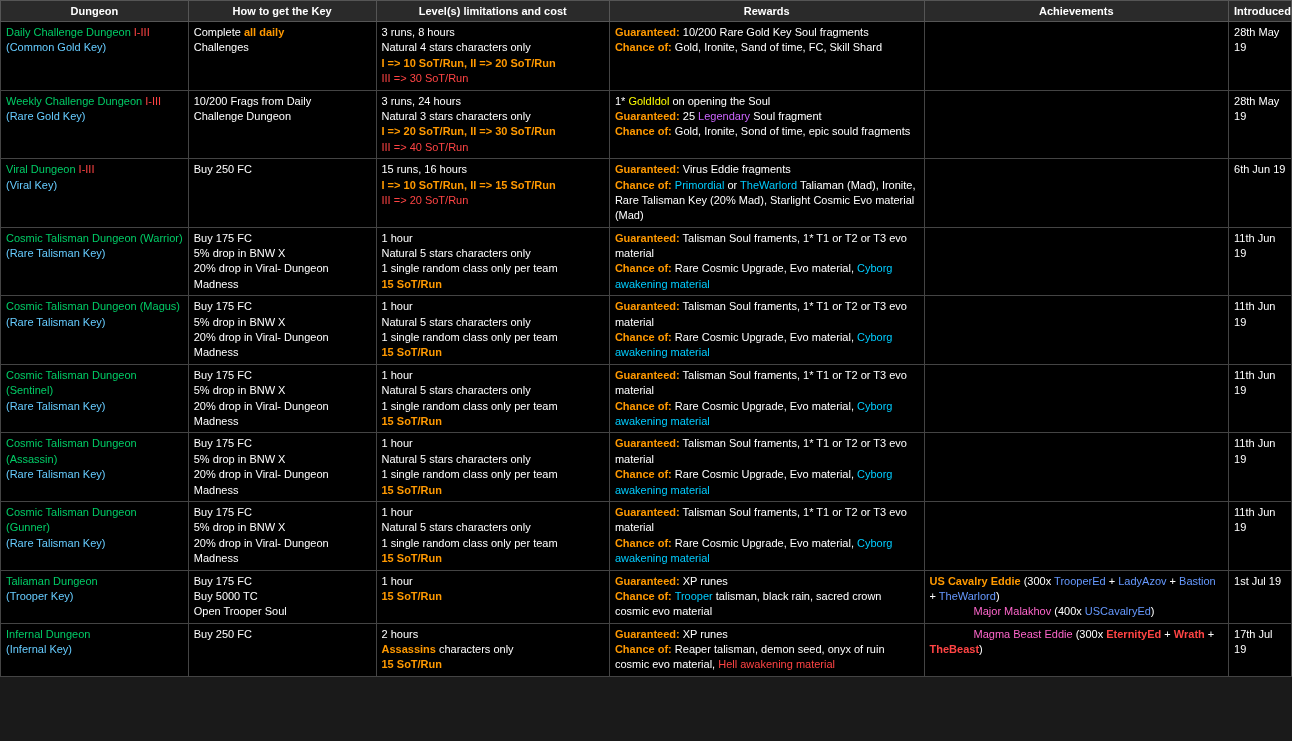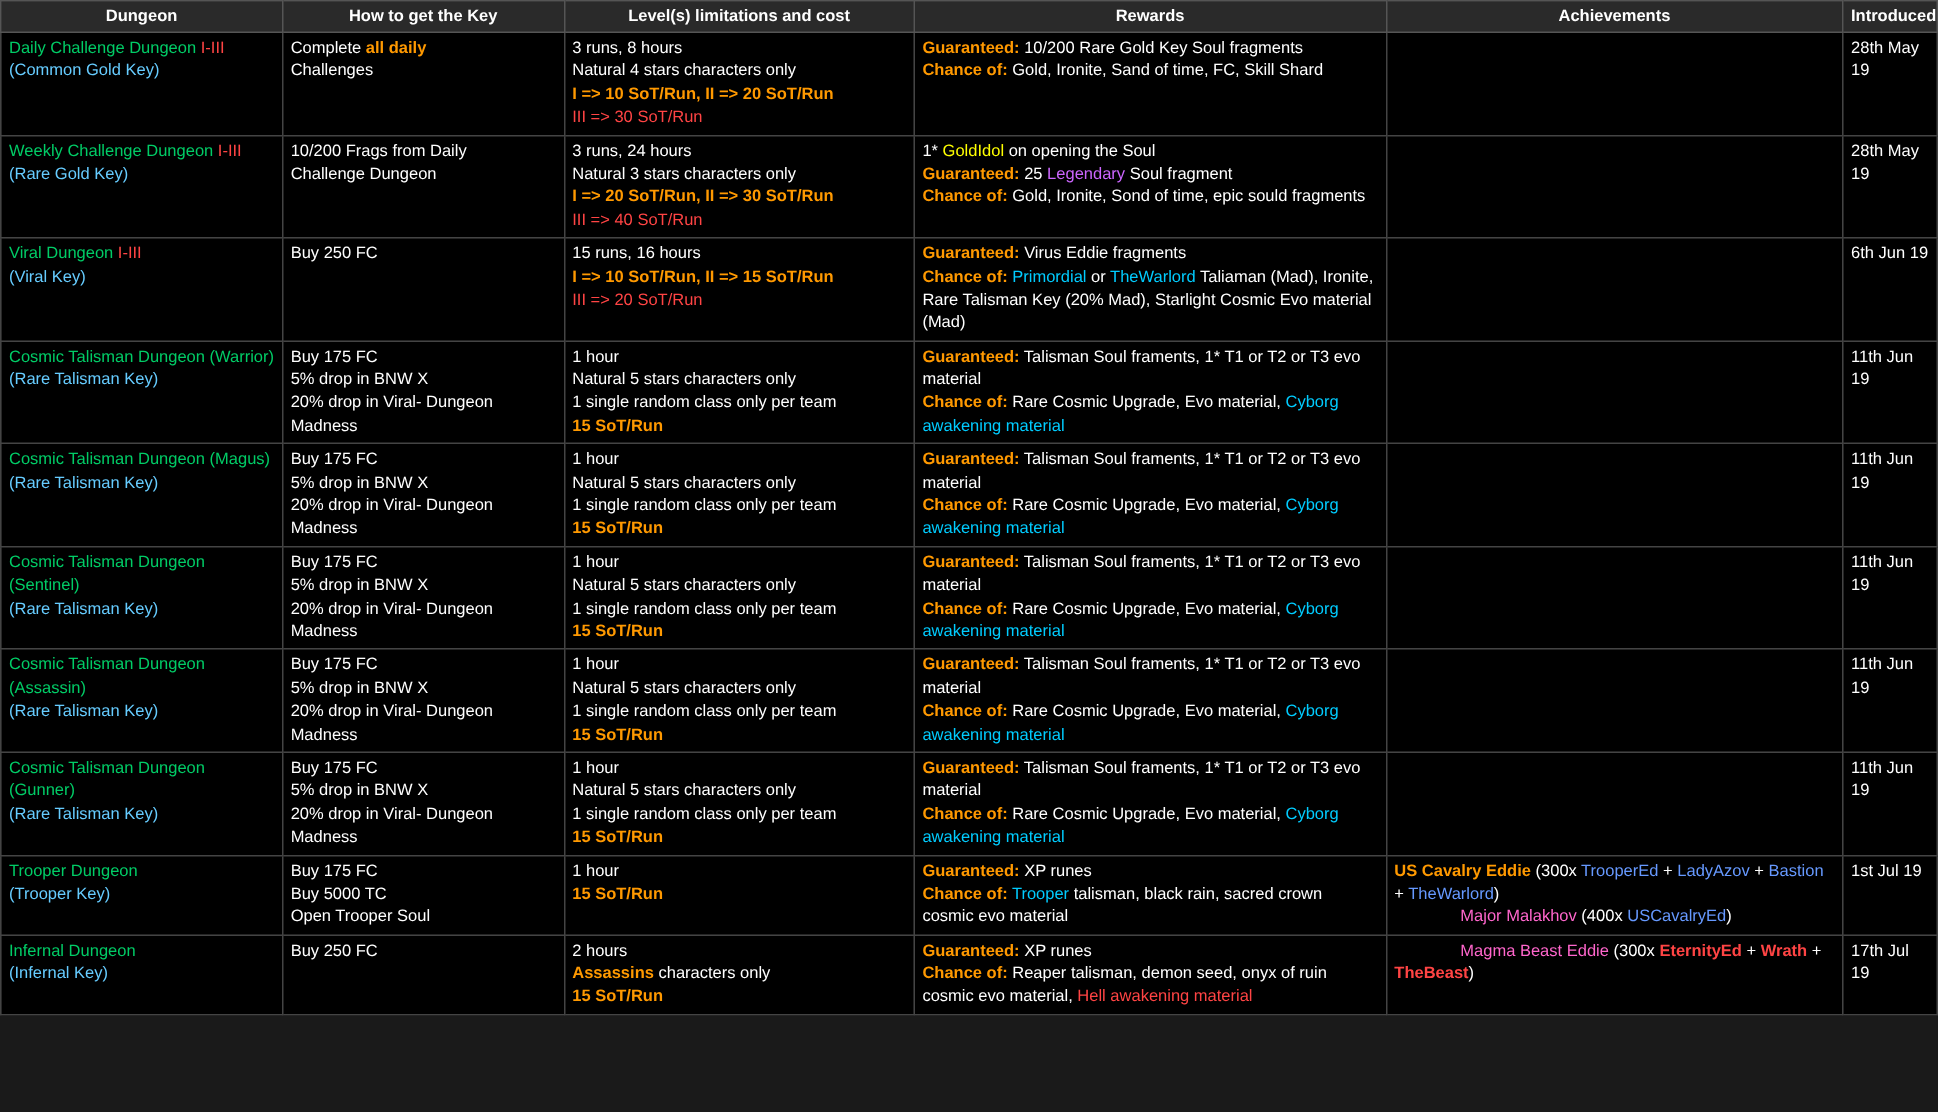--- a/index.html
+++ b/index.html
@@ -247,21 +247,21 @@
       <td>
         <span class="highlight-orange">Guaranteed:</span> Talisman Soul framents, 1* T1 or T2 or T3 evo material<br>
         <span class="highlight-orange">Chance of:</span> Rare Cosmic Upgrade, Evo material, <span class="highlight-cyan">Cyborg awakening material</span>
       </td>
       <td></td>
       <td>11th Jun 19</td>
     </tr>
 
     <tr>
       <td>
-        <span class="dungeon-name">Trooper Dungeon</span><br>
+        <span class="dungeon-name">Taliaman Dungeon</span><br>
         <span class="dungeon-key">(Trooper Key)</span>
       </td>
       <td>
         Buy 175 FC<br>
         Buy 5000 TC<br>
         Open Trooper Soul
       </td>
       <td>
         1 hour<br>
         <span class="highlight-orange">15 SoT/Run</span>

